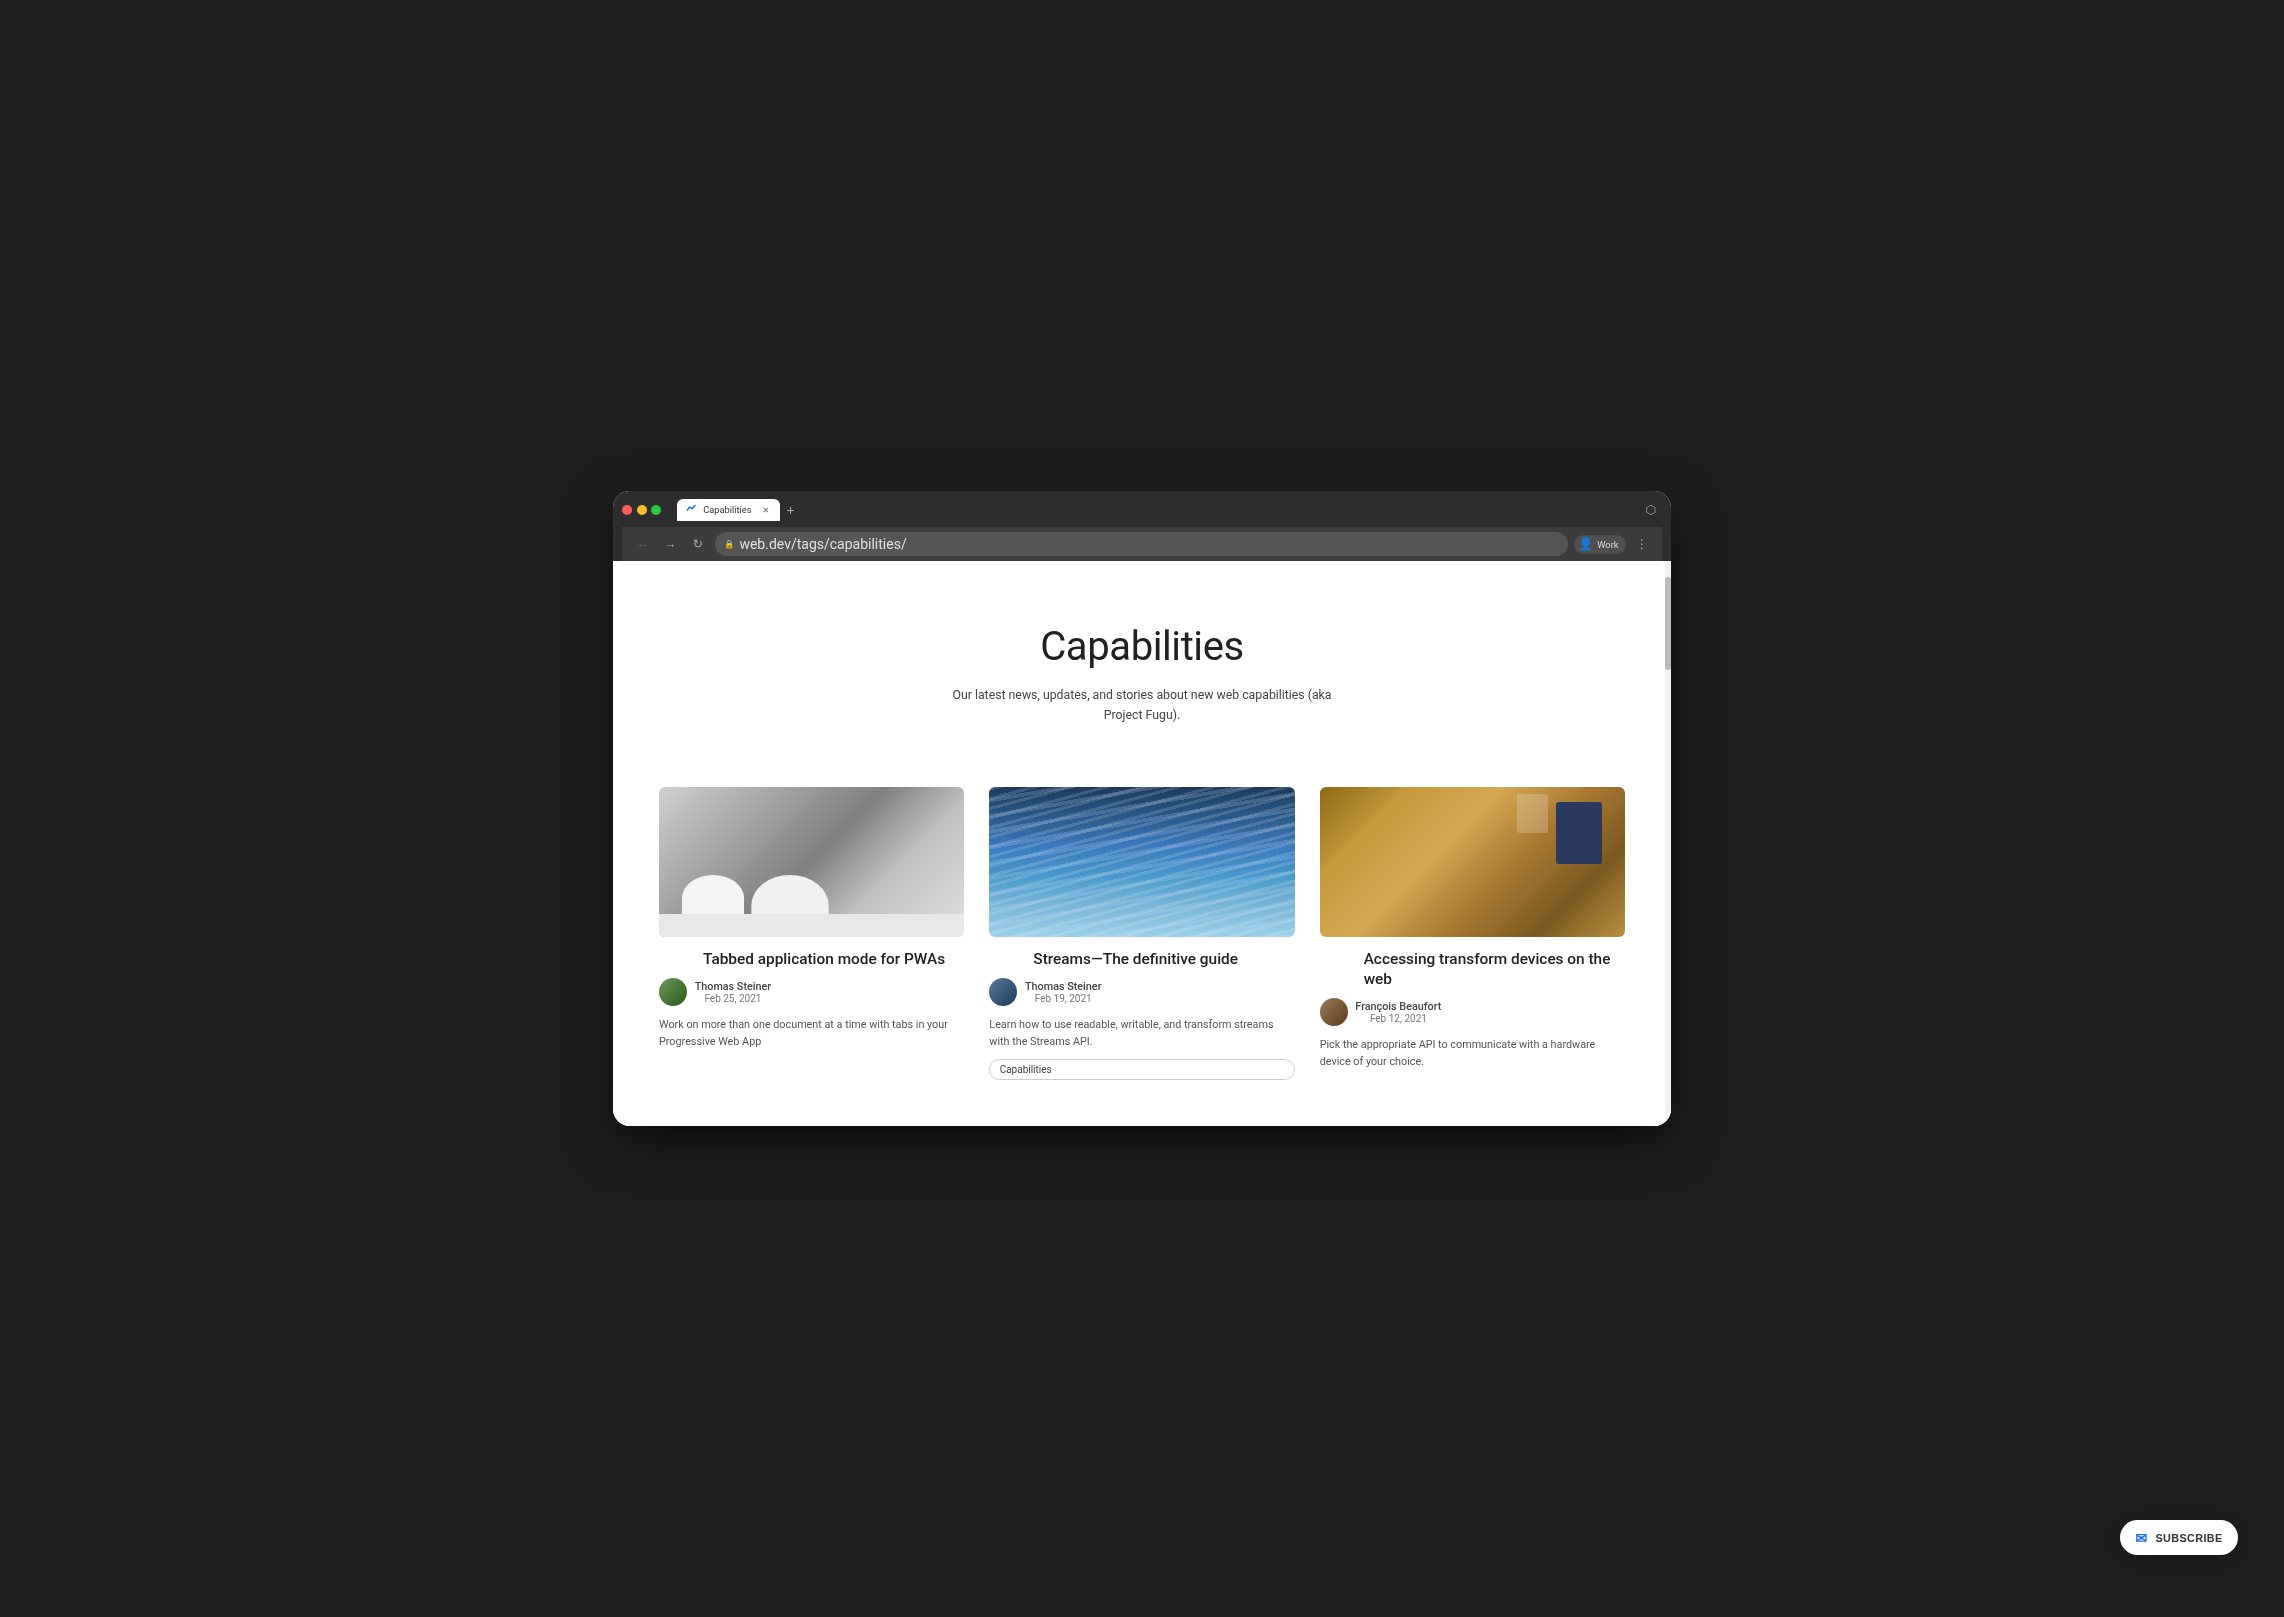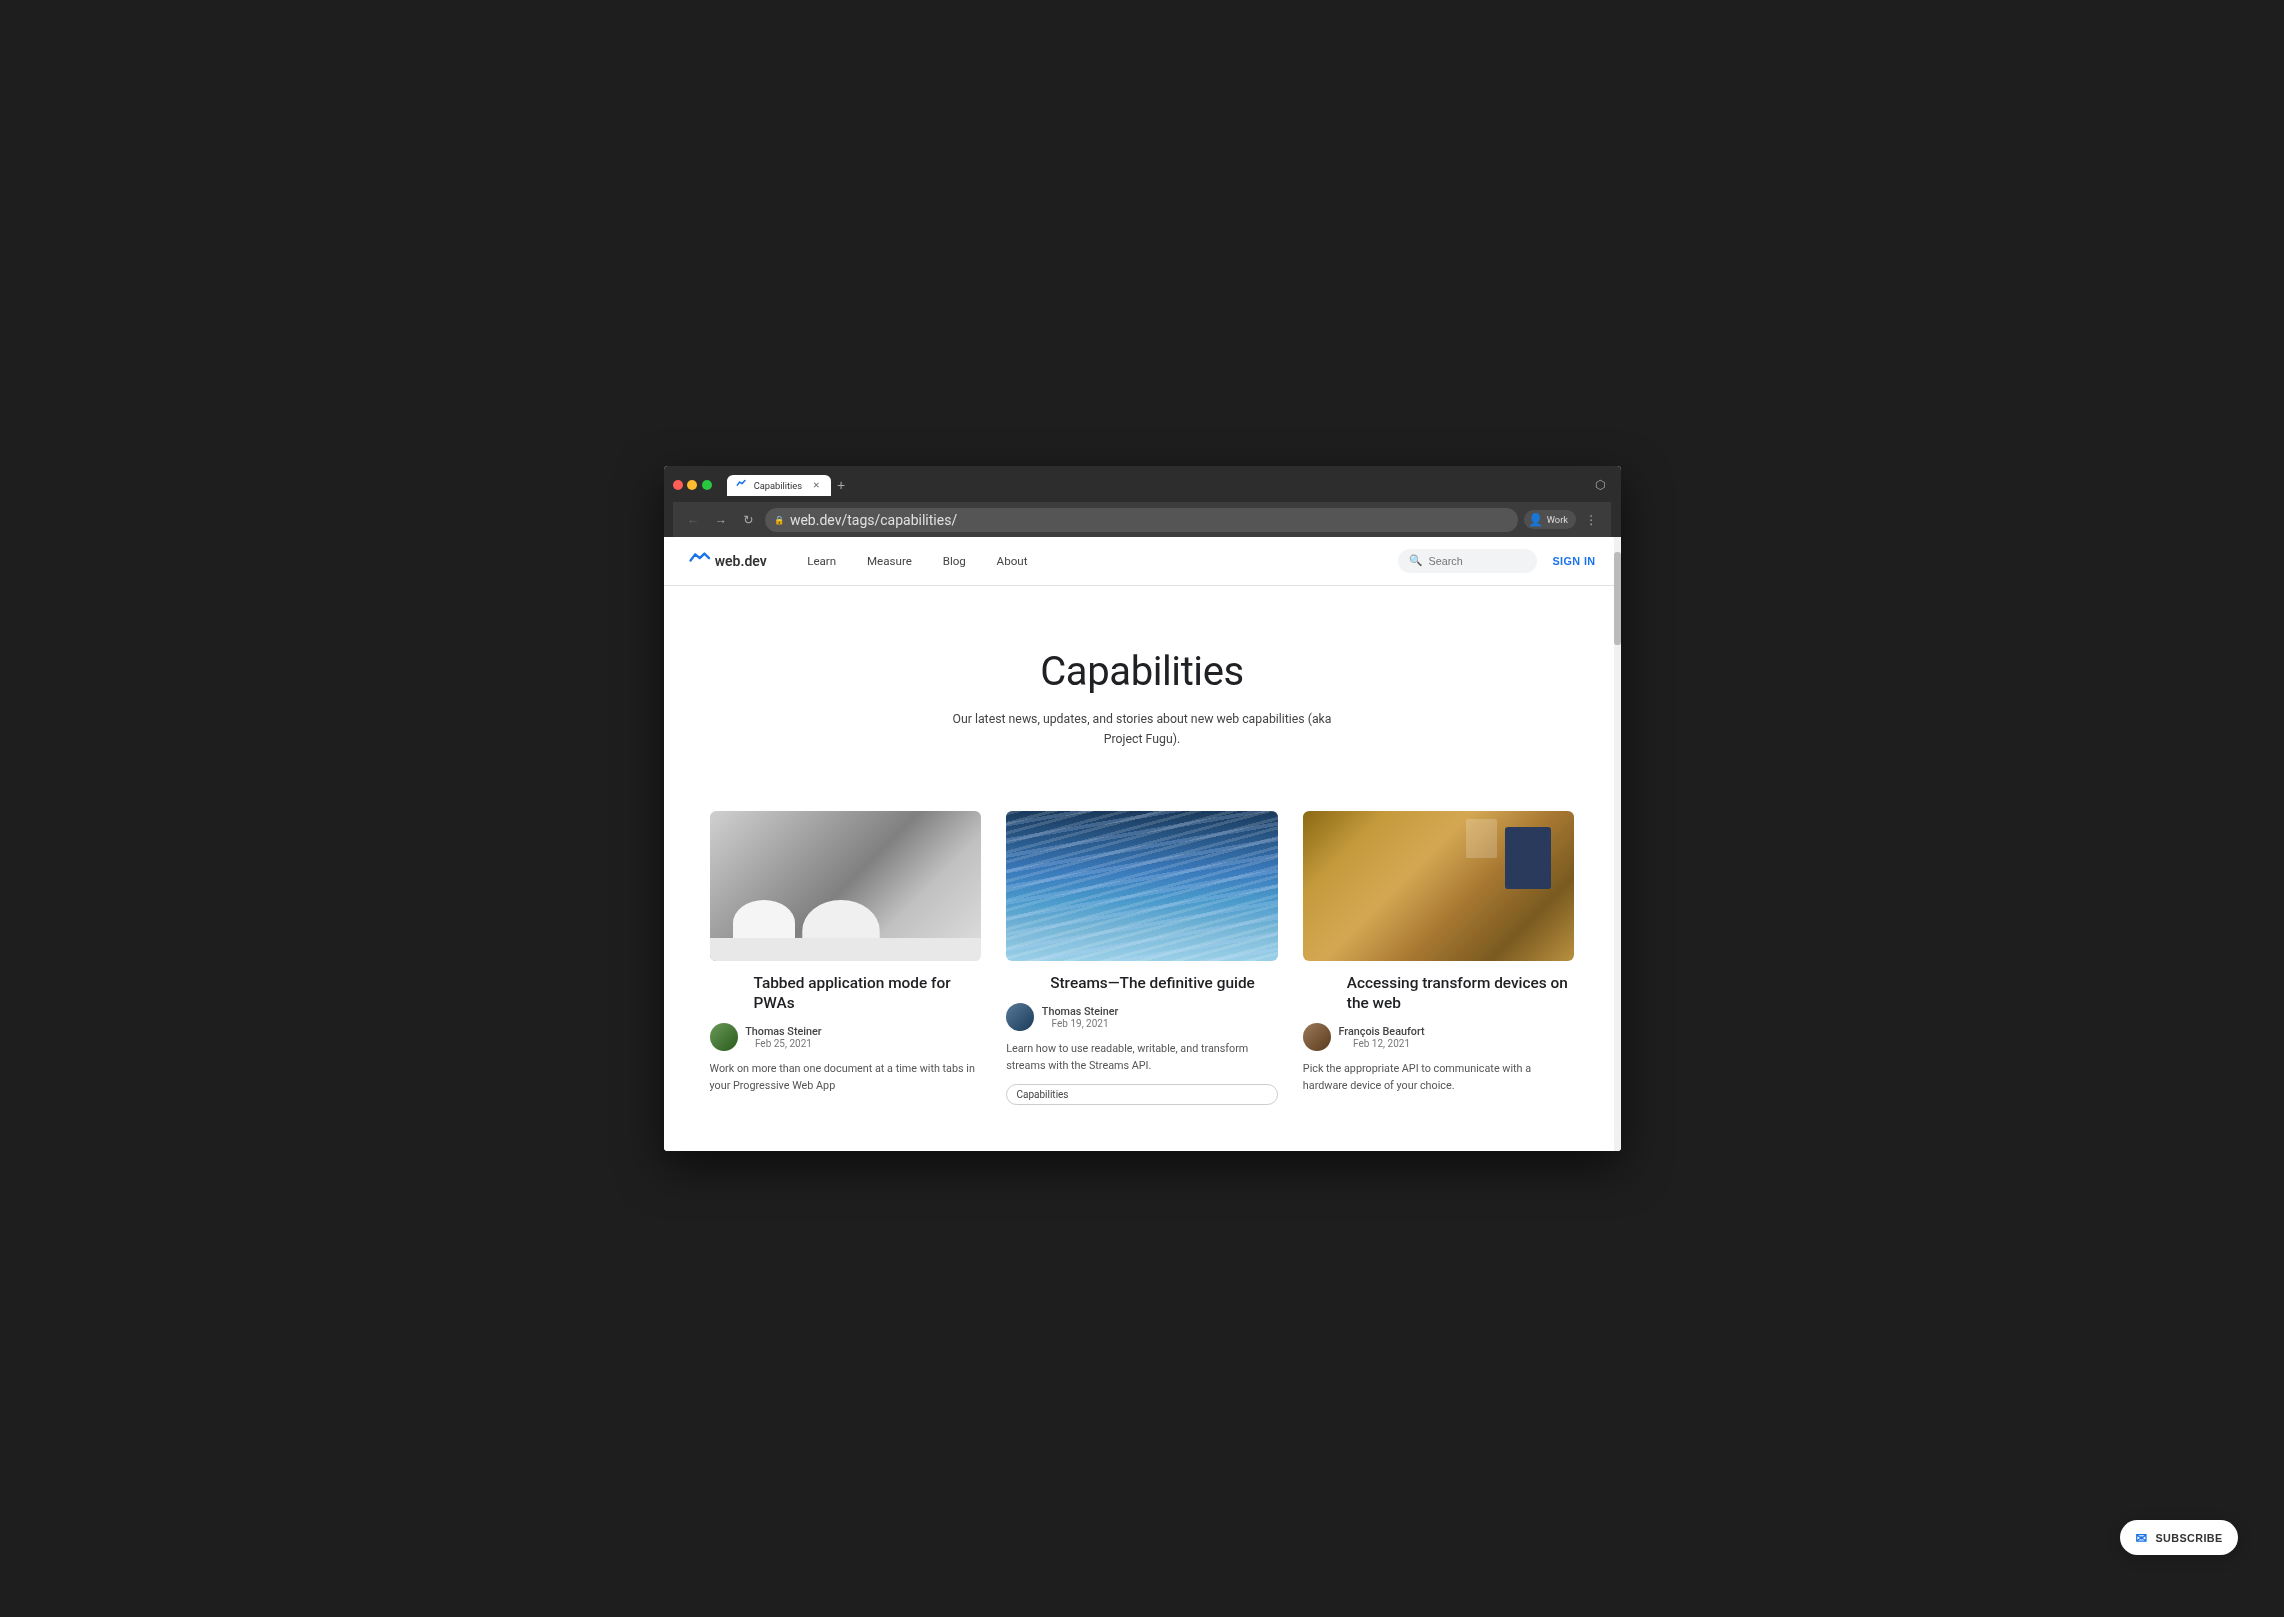--- a/index.html
+++ b/index.html
@@ -5,23 +5,23 @@
     * { margin: 0; padding: 0; box-sizing: border-box; }
     body {
       background: #1e1e1e;
       display: flex;
       justify-content: center;
       align-items: center;
       min-height: 100vh;
       font-family: -apple-system, BlinkMacSystemFont, 'Segoe UI', Roboto, sans-serif;
     }
     .browser-window {
-      width: 957px;
+      width: 1058px;
       background: #fff;
-      border-radius: 4px;
+      border-radius: 17px;
       overflow: hidden;
       box-shadow: 0 15.4px 46px rgba(0,0,0,0.6);
     }
     
     .browser-chrome {
       background: #2d2d2d;
       padding: 7.7px 9.3px 0;
     }
     .browser-titlebar {
       display: flex;
@@ -488,41 +488,20 @@
       </div>
     </div>
   </div>
 
   <div class="website">
 
     <div class="scrollbar">
       <div class="scrollbar-thumb"></div>
     </div>
 
-    <nav class="site-nav">
-      <a class="site-logo">
-        <svg width="21.6" height="17" viewBox="0 0 28 22">
-          <path d="M2 11L8 3L14 8L20 2L26 8" stroke="#1a73e8" stroke-width="3" fill="none" stroke-linecap="round" stroke-linejoin="round"></path>
-        </svg>
-        <span class="logo-text">web.dev</span>
-      </a>
-      <div class="nav-links">
-        <a class="nav-link">Learn</a>
-        <a class="nav-link">Measure</a>
-        <a class="nav-link">Blog</a>
-        <a class="nav-link">About</a>
-      </div>
-      <div class="nav-right">
-        <div class="search-box">
-          <span class="search-icon">🔍</span>
-          <input type="text" placeholder="Search" style="">
-        </div>
-        <button class="sign-in-btn">SIGN IN</button>
-      </div>
-    </nav>
 
     <section class="hero">
       <h1 class="hero-title">Capabilities</h1>
       <p class="hero-desc">Our latest news, updates, and stories about new web capabilities (aka Project Fugu).</p>
     </section>
 
     <div class="articles-grid">
 
       <article class="article-card">
         <div class="article-image img-tabbed"></div>

